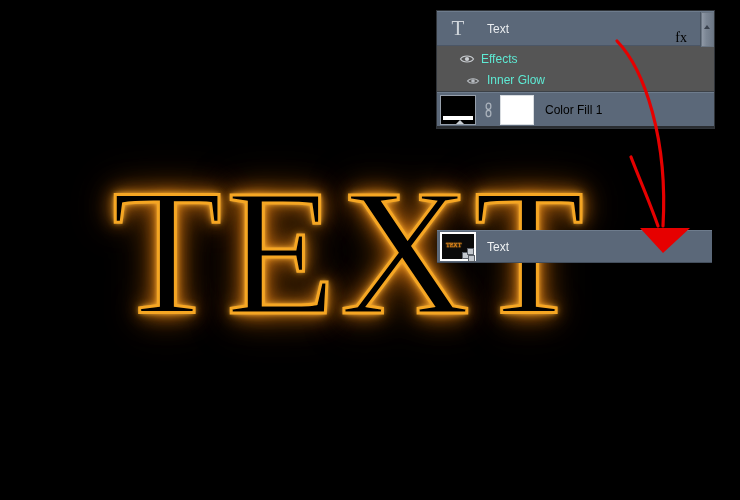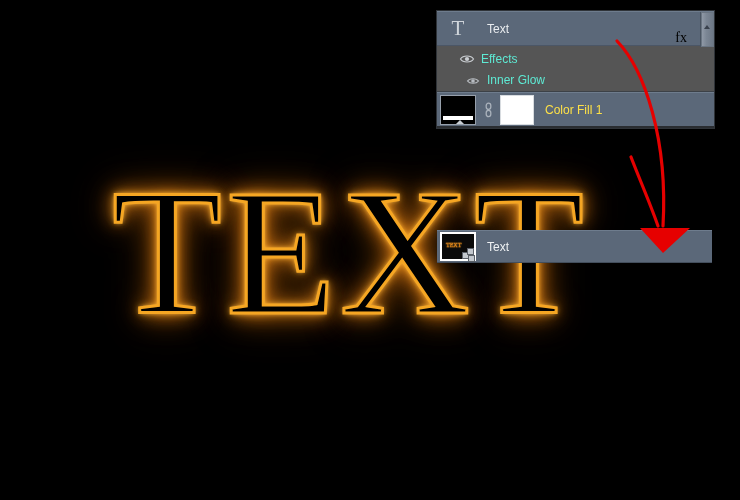--- a/index.html
+++ b/index.html
@@ -207,21 +207,21 @@
   .thumb-mask {
     width: 34px; height: 30px;
     background: #ffffff;
     border: 1px solid #d8dce0;
     box-sizing: border-box;
     flex: 0 0 auto;
   }
   .row-fill .label {
     margin-left: 11px;
     font-size: 12px;
-    color: #fde047;
+    color: #000000;
   }
 
   
   .row-text-layer {
     position: absolute;
     left: 437px;
     top: 230px;
     width: 275px;
     height: 33px;
     background: #5b6879;

